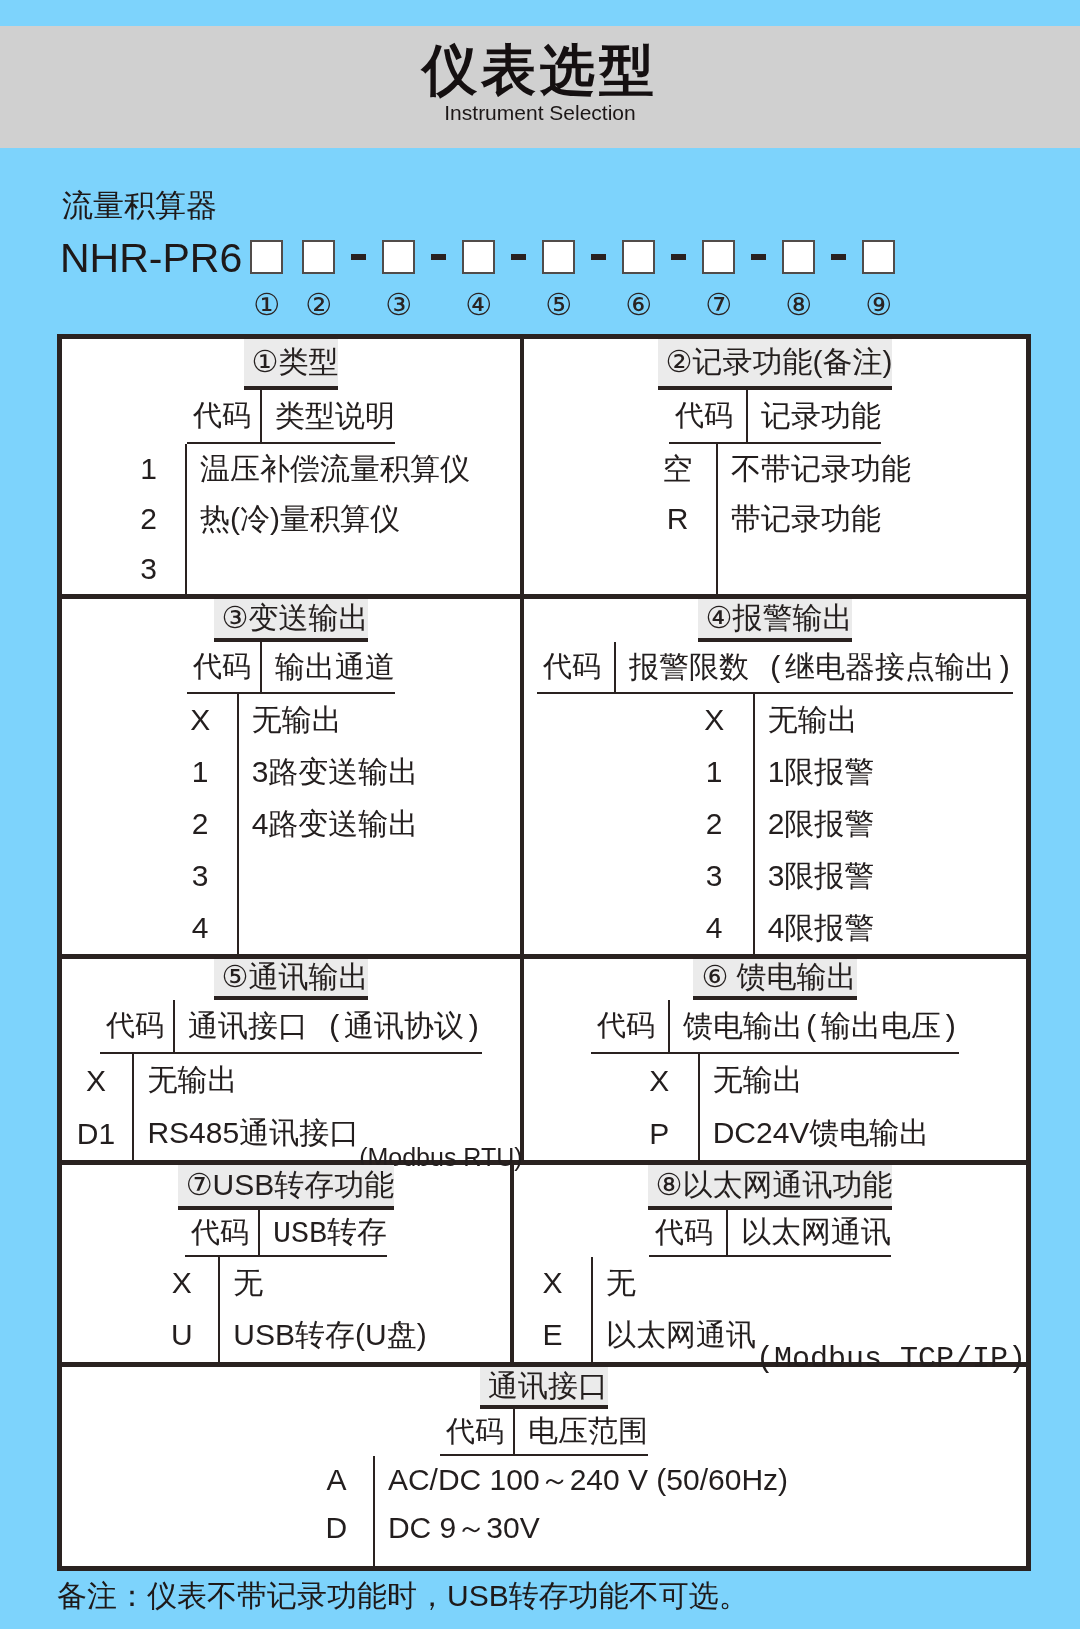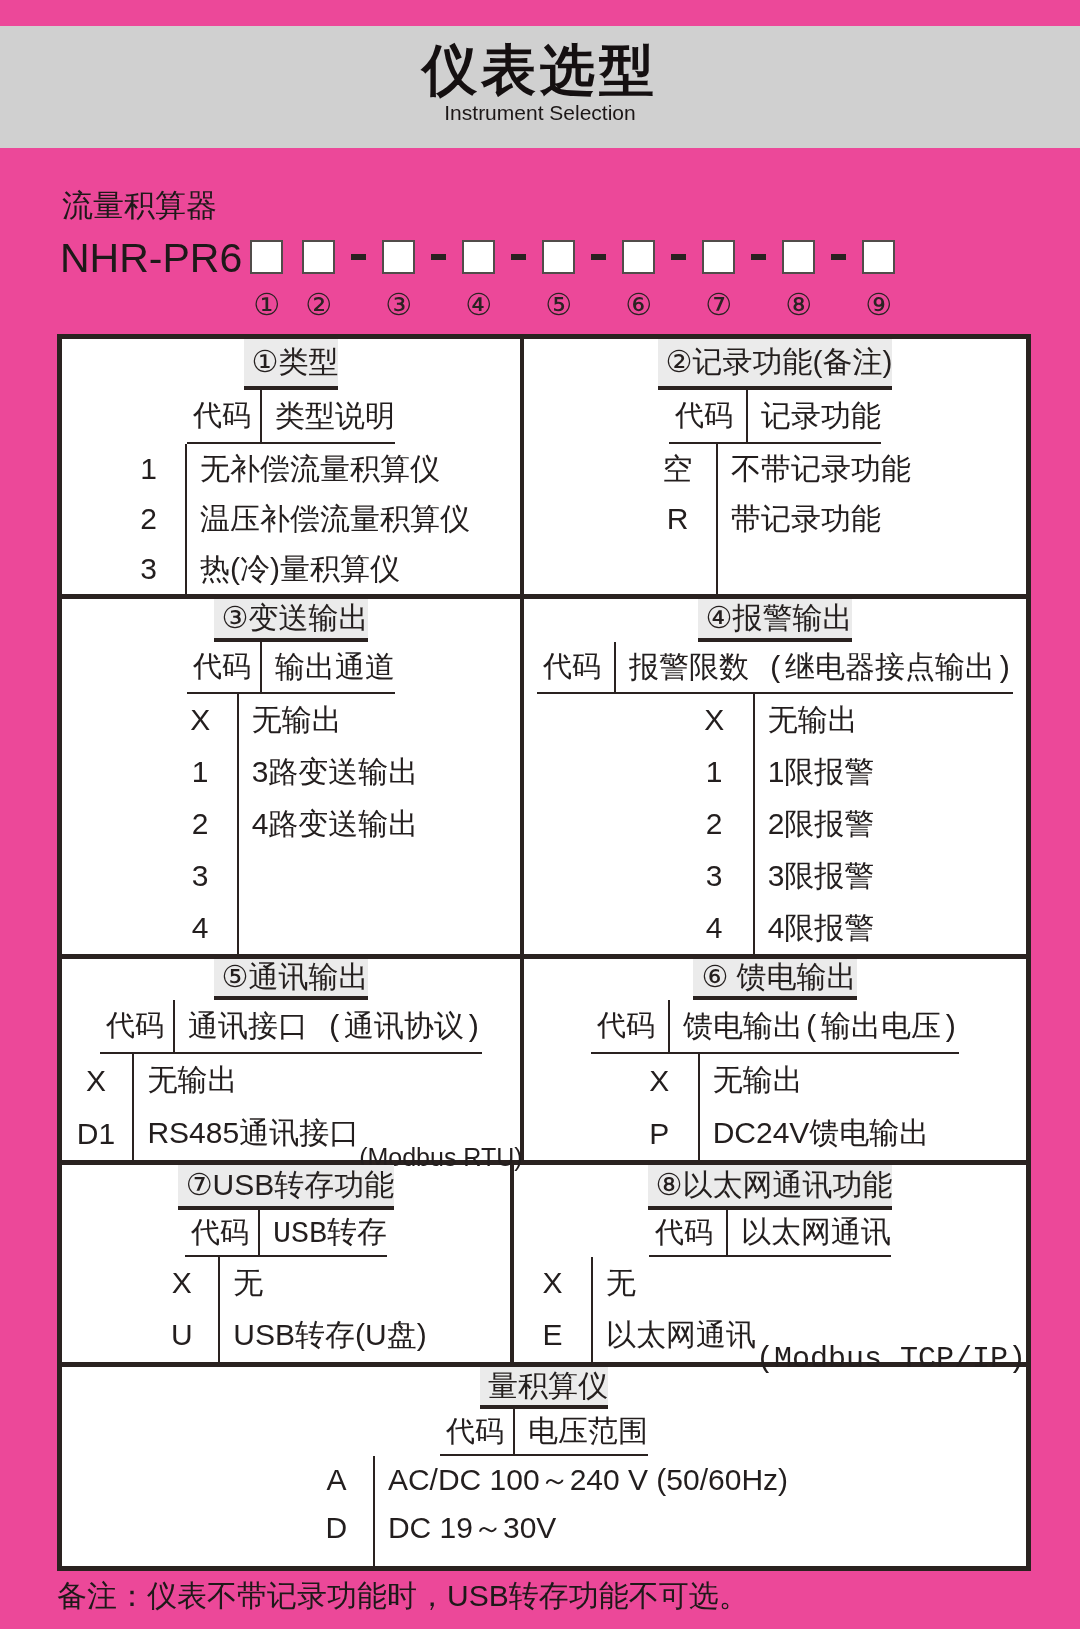--- a/index.html
+++ b/index.html
@@ -1,16 +1,16 @@
 <!DOCTYPE html>
 <html><head>
 <meta charset="utf-8">
 <style>
   html,body{margin:0;padding:0;background:#fff;}
-  .page{position:relative;width:1080px;height:1629px;background:#ec4899;overflow:hidden;
+  .page{position:relative;width:1080px;height:1629px;background:#7dd3fc;overflow:hidden;
         font-family:"Liberation Sans","DejaVu Sans",sans-serif;color:#231e1e;font-weight:500;}
 
   
   .banner{position:absolute;left:0;top:26px;width:1080px;height:122px;background:#d0d0d0;text-align:center;}
   .banner .title{font-size:55px;line-height:60px;margin-top:14px;letter-spacing:4px;font-weight:600;color:#151011;}
   .banner .subtitle{font-size:21px;line-height:24px;margin-top:1px;font-weight:400;color:#1c1717;}
 
   
   .product-label{position:absolute;left:62px;top:186px;font-size:31px;line-height:40px;color:#1e1919;}
   .mrow{position:absolute;left:60px;top:240px;display:flex;align-items:flex-start;}
@@ -125,21 +125,20 @@
           <div class="ccell">代码</div>
           <div class="dcell">类型说明</div>
         </div>
         <div class="body">
           <div class="codecol">
             <div class="bitem">1</div>
             <div class="bitem">2</div>
             <div class="bitem">3</div>
           </div>
           <div class="desccol">
-            <div class="ditem">无补偿流量积算仪</div>
             <div class="ditem">温压补偿流量积算仪</div>
             <div class="ditem">热(冷)量积算仪</div>
           </div>
         </div>
       </div>
       <div class="half right">
         <div class="shead">②记录功能(备注)</div>
         <div class="crow">
           <div class="ccell">代码</div>
           <div class="dcell">记录功能</div>
@@ -279,33 +278,33 @@
                 <span>以太网通讯</span>
                 <span class="small"> (Modbus TCP/IP)</span>
               </div>
           </div>
         </div>
       </div>
     </div>
 
     <div class="pair p9">
       <div class="half wide">
-        <div class="shead">量积算仪</div>
+        <div class="shead">通讯接口</div>
         <div class="crow">
           <div class="ccell">代码</div>
           <div class="dcell">电压范围</div>
         </div>
         <div class="body">
           <div class="codecol">
             <div class="bitem">A</div>
             <div class="bitem">D</div>
           </div>
           <div class="desccol">
             <div class="ditem">AC/DC 100～240 V (50/60Hz)</div>
-            <div class="ditem">DC 19～30V</div>
+            <div class="ditem">DC 9～30V</div>
           </div>
         </div>
       </div>
     </div>
 
   </div>
 
   <div class="note">备注：仪表不带记录功能时，USB转存功能不可选。</div>
 
 </div>

